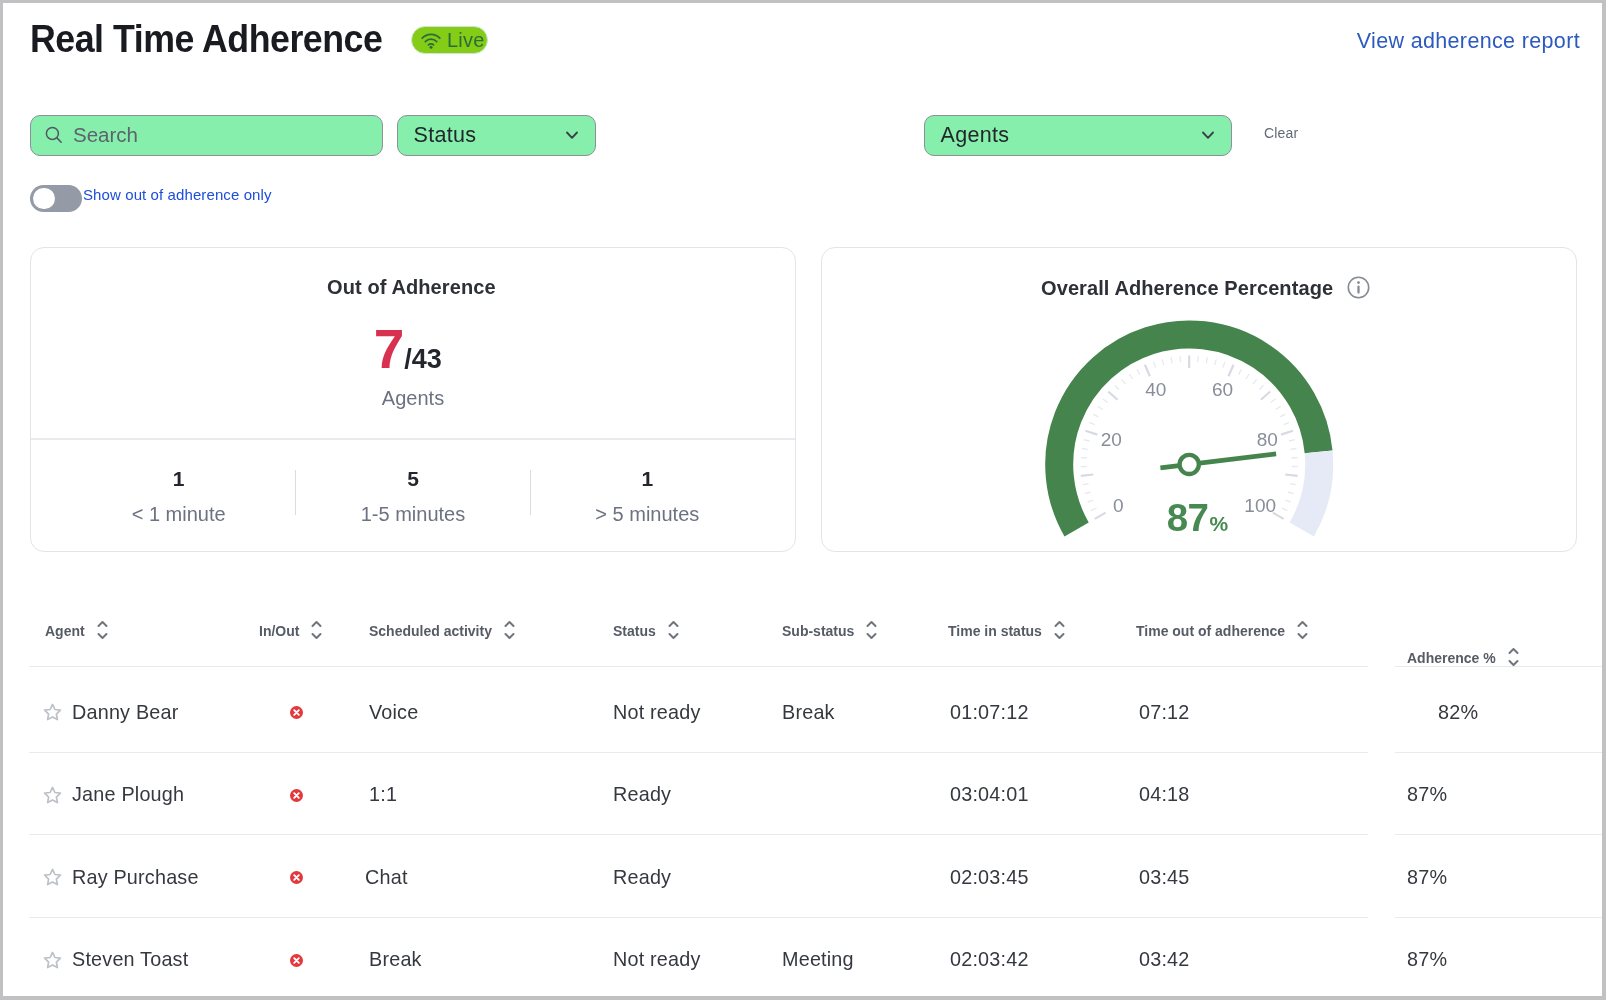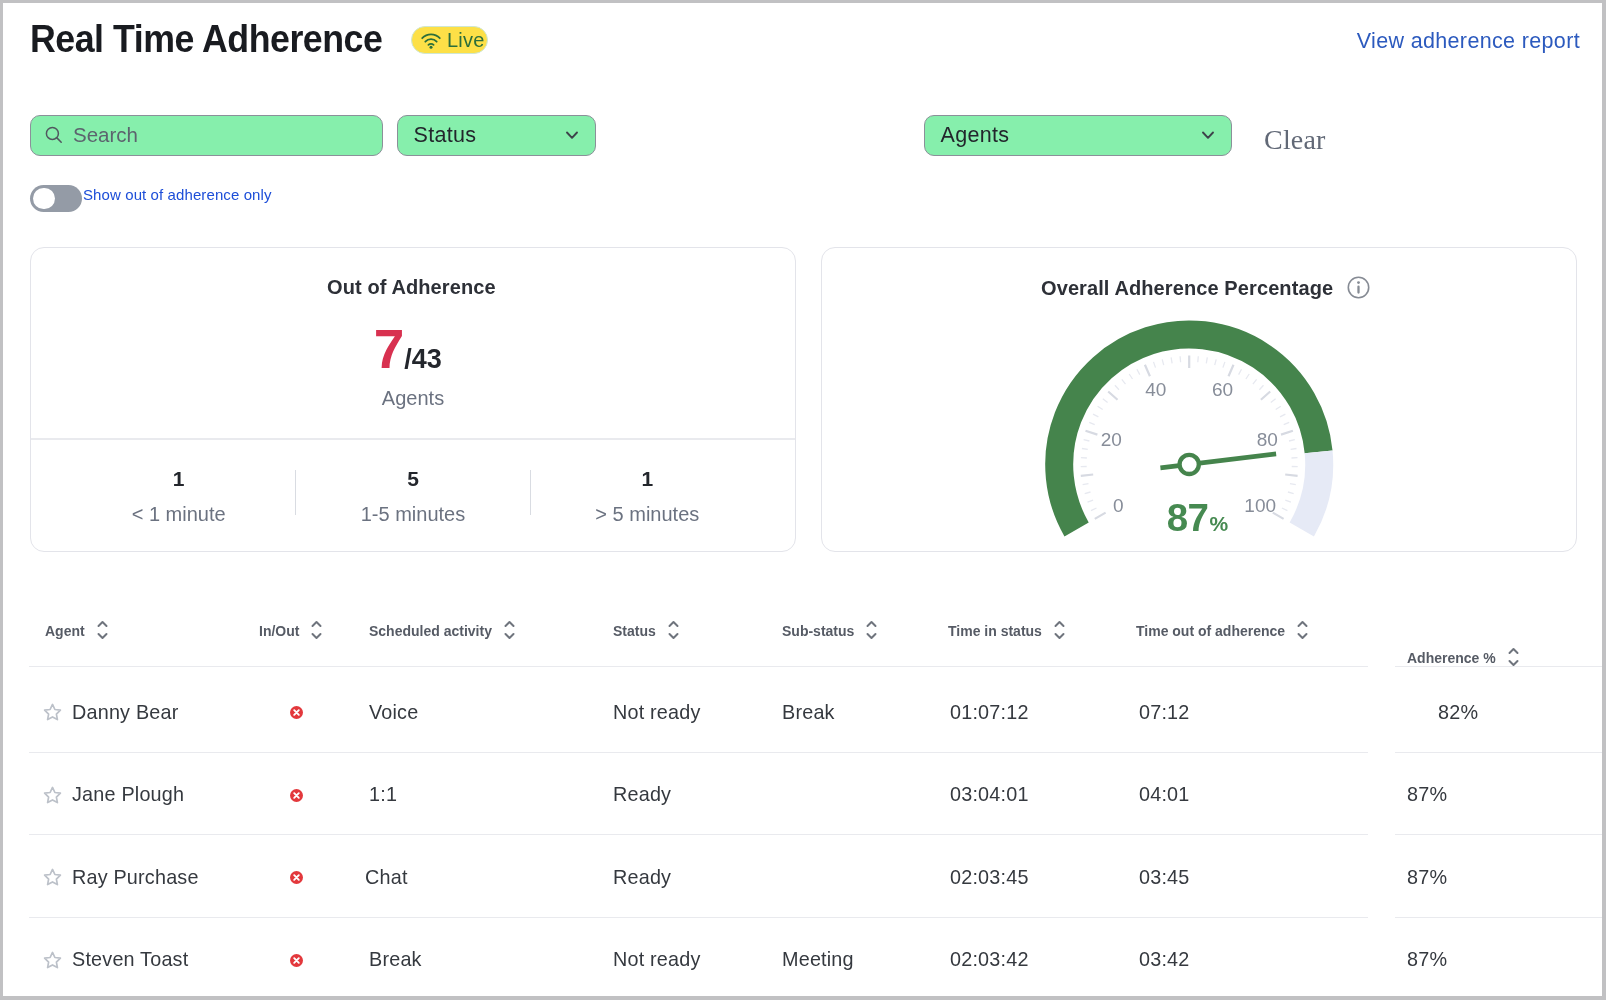--- a/index.html
+++ b/index.html
@@ -17,21 +17,21 @@
 .td { position:absolute; line-height:1; font-size:19.8px; color:#35393f; letter-spacing:0.2px; white-space:nowrap; transform:translateY(-50%); }
 .hline { position:absolute; height:1.4px; background:#e9eaee; }
 .sep { width:1px; background:#d9dce2; height:45px; margin-top:3px; }
 .statnum { font-size:21px; font-weight:bold; color:#23262c; }
 .statlbl { font-size:20px; margin-top:12.5px; }
 </style>
 </head>
 <body>
 <div id="page" style="position:absolute; left:0; top:0; width:1606px; height:1000px; background:#fff; overflow:hidden;">
 <div class="abs" style="left:30px; top:20.1px; font-size:38px; font-weight:bold; letter-spacing:-0.5px; color:#191b20; transform:scaleX(0.94); transform-origin:left top;">Real Time Adherence</div>
-<div class="abs" style="left:410.5px; top:26px; width:77px; height:28px; background:#fde047; border:1.4px solid #cfe7d2; border-radius:14px; display:flex; align-items:center; padding-left:8.5px;">
+<div class="abs" style="left:410.5px; top:26px; width:77px; height:28px; background:#84cc16; border:1.4px solid #cfe7d2; border-radius:14px; display:flex; align-items:center; padding-left:8.5px;">
   <svg width="22" height="17" viewBox="0 0 22 17">
     <g fill="none" stroke="#2c6e3b" stroke-width="1.75" stroke-linecap="round">
       <path d="M2.2 6.2 A 12.1 12.1 0 0 1 19.8 6.2"></path>
       <path d="M5.3 9.7 A 7.8 7.8 0 0 1 16.7 9.7"></path>
       <path d="M8.4 12.9 A 3.6 3.6 0 0 1 13.6 12.9"></path>
     </g>
     <circle cx="11" cy="15.3" r="1.5" fill="#2c6e3b"></circle>
   </svg>
   <span style="font-size:20px; color:#2c6e3b; margin-left:5px; letter-spacing:0.2px;">Live</span>
 </div>
@@ -48,21 +48,21 @@
       <svg class="chev" width="14" height="9" viewBox="0 0 14 9">
         <path d="M2 1.5 L7 6.8 L12 1.5" fill="none" stroke="#3d424a" stroke-width="1.9" stroke-linecap="round" stroke-linejoin="round"></path>
       </svg>
     </div>
 <div class="inputbox" style="left:923.5px; width:308px; padding:0 16px;">
       <span class="val">Agents</span>
       <svg class="chev" width="14" height="9" viewBox="0 0 14 9">
         <path d="M2 1.5 L7 6.8 L12 1.5" fill="none" stroke="#3d424a" stroke-width="1.9" stroke-linecap="round" stroke-linejoin="round"></path>
       </svg>
     </div>
-<div class="abs" style="left:1264px; top:126px; font-size:28px; color:#626977; letter-spacing:0.2px;font-family:Liberation Serif, serif;">Clear</div>
+<div class="abs" style="left:1264px; top:126px; font-size:14px; color:#626977; letter-spacing:0.2px;">Clear</div>
 <div class="abs" style="left:30px; top:184.5px; width:52px; height:27.5px; background:#949ba6; border-radius:14px;">
   <div style="position:absolute; left:3px; top:3px; width:21.5px; height:21.5px; background:#fff; border-radius:50%;"></div>
 </div>
 <div class="abs" style="left:83px; top:187px; font-size:15px; color:#1d4ed8; letter-spacing:0.1px;">Show out of adherence only</div>
 <div class="card" style="left:30px; width:766px;"></div>
 <div class="abs cardtitle" style="left:327px; top:276.8px;">Out of Adherence</div>
 <div class="abs" style="left:373.7px; top:321.7px;"><span style="font-size:55px; font-weight:bold; color:#d83150; line-height:1;">7</span><span style="font-size:27px; font-weight:bold; color:#23262c;">/43</span></div>
 <div class="abs gray" style="left:30px; top:388.3px; width:766px; text-align:center; font-size:20px;">Agents</div>
 <div class="hline" style="left:31px; top:438.3px; width:764px;"></div>
 <div class="abs" style="left:62px; top:466.9px; width:702px; display:flex; line-height:normal;">
@@ -156,21 +156,21 @@
       <path d="M10.5 2.4 L12.9 7.5 L18.4 8.2 L14.4 12.1 L15.4 17.6 L10.5 14.9 L5.6 17.6 L6.6 12.1 L2.6 8.2 L8.1 7.5 Z" fill="none" stroke="#bcc1c9" stroke-width="1.7" stroke-linejoin="round"></path>
     </svg>
 <svg class="abs" style="left:289.5px; top:788.9px;" width="13" height="13" viewBox="0 0 13 13">
       <circle cx="6.5" cy="6.5" r="6.5" fill="#e3383c"></circle>
       <path d="M4.2 4.2 L8.8 8.8 M8.8 4.2 L4.2 8.8" stroke="#fff" stroke-width="1.9" stroke-linecap="round"></path>
     </svg>
 <div class="td" style="left:72px; top:795.1px;">Jane Plough</div>
 <div class="td" style="left:369px; top:795.1px;">1:1</div>
 <div class="td" style="left:613px; top:795.1px;">Ready</div>
 <div class="td" style="left:950px; top:795.1px;">03:04:01</div>
-<div class="td" style="left:1139px; top:795.1px;">04:01</div>
+<div class="td" style="left:1139px; top:795.1px;">04:18</div>
 <div class="td" style="left:1407px; top:795.1px;">87%</div>
 <svg class="abs" style="left:41.5px; top:867.3px;" width="21" height="21" viewBox="0 0 21 21">
       <path d="M10.5 2.4 L12.9 7.5 L18.4 8.2 L14.4 12.1 L15.4 17.6 L10.5 14.9 L5.6 17.6 L6.6 12.1 L2.6 8.2 L8.1 7.5 Z" fill="none" stroke="#bcc1c9" stroke-width="1.7" stroke-linejoin="round"></path>
     </svg>
 <svg class="abs" style="left:289.5px; top:871.4px;" width="13" height="13" viewBox="0 0 13 13">
       <circle cx="6.5" cy="6.5" r="6.5" fill="#e3383c"></circle>
       <path d="M4.2 4.2 L8.8 8.8 M8.8 4.2 L4.2 8.8" stroke="#fff" stroke-width="1.9" stroke-linecap="round"></path>
     </svg>
 <div class="td" style="left:72px; top:877.6px;">Ray Purchase</div>
 <div class="td" style="left:365px; top:877.6px;">Chat</div>

